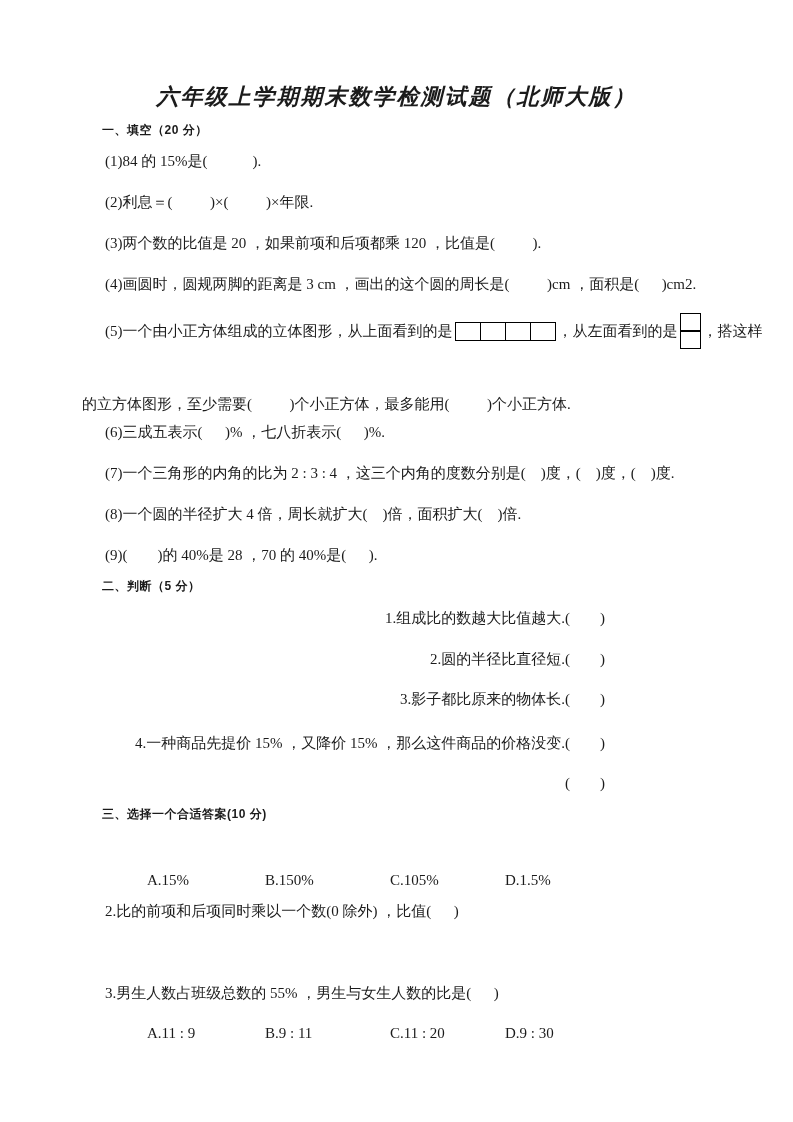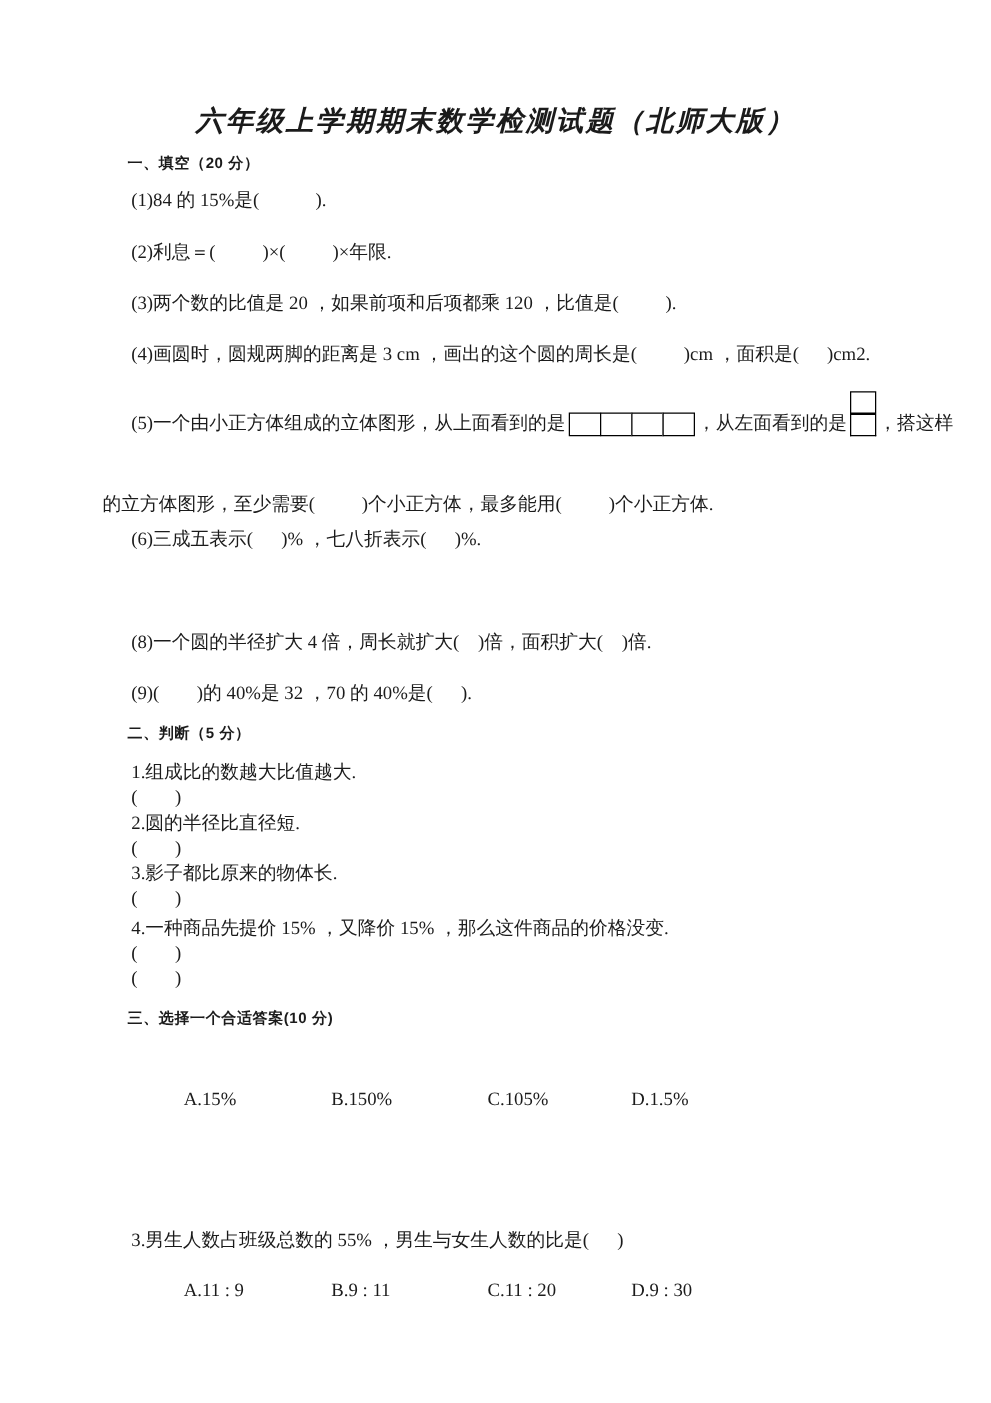--- a/index.html
+++ b/index.html
@@ -18,36 +18,36 @@
   }
   .line {
     position:absolute; left:105px; line-height:20px; white-space:pre;
   }
   .head {
     left:85px; font-weight:bold;
     font-family:"Liberation Sans","DejaVu Sans",sans-serif;
     font-size:12px; letter-spacing:0.5px;margin-left:17px;
   }
   .cont { left:82px;margin-top:20px; }
-  .q5row { display:flex; align-items:flex-end; }
+  .q5row { display:flex; align-items:center; }
   .q5row span { white-space:pre; }
   .sq-row { display:flex; margin:0 2px; }
   .sq-row .cell {
     width:24px; height:17px; border:1px solid #000; background:#fff;
   }
   .sq-row .cell + .cell { margin-left:-1px; }
   .sq-stack { display:flex; flex-direction:column; margin:0 2px; }
   .sq-stack .cell {
     width:19px; height:16px; background:#fff;
     border:1px solid #000;
   }
   .sq-stack .cell.top { border-bottom:2px solid #000; }
   .sq-stack .cell.bottom { border-top:none; }
   .jrow {
-    width:500px; display:flex; justify-content:space-between;flex-direction:column;
+    width:500px; display:flex; justify-content:flex-end;
   }
   .opts {
     left:147px; display:grid;
     grid-template-columns:118px 125px 115px auto;
   }
 </style>
 </head>
 <body>
 
 <div class="page">
@@ -71,22 +71,23 @@
     <span>，从左面看到的是</span>
     <span class="sq-stack">
       <span class="cell top"></span>
       <span class="cell bottom"></span>
     </span>
     <span>，搭这样</span>
   </div>
   <div class="line cont" style="top:374px">的立方体图形，至少需要(          )个小正方体，最多能用(          )个小正方体.</div>
 
   <div class="line" style="top:422px">(6)三成五表示(      )% ，七八折表示(      )%.</div>
+  <div class="line" style="top:463px">(7)一个三角形的内角的比为 2 : 3 : 4 ，这三个内角的度数分别是(    )度，(    )度，(    )度.</div>
   <div class="line" style="top:504px">(8)一个圆的半径扩大 4 倍，周长就扩大(    )倍，面积扩大(    )倍.</div>
-  <div class="line" style="top:545px">(9)(        )的 40%是 32 ，70 的 40%是(      ).</div>
+  <div class="line" style="top:545px">(9)(        )的 40%是 28 ，70 的 40%是(      ).</div>
 
   <div class="line head" style="top:576px">二、判断（5 分）</div>
 
   <div class="line jrow" style="top:608px">
     <span>1.组成比的数越大比值越大.</span>
     <span>(        )</span>
   </div>
   <div class="line jrow" style="top:649px">
     <span>2.圆的半径比直径短.</span>
     <span>(        )</span>
@@ -105,20 +106,21 @@
 
   <div class="line head" style="top:804px">三、选择一个合适答案(10 分)</div>
 
   <div class="line opts" style="top:870px">
     <span>A.15%</span>
     <span>B.150%</span>
     <span>C.105%</span>
     <span>D.1.5%</span>
   </div>
 
+  <div class="line" style="top:901px">2.比的前项和后项同时乘以一个数(0 除外) ，比值(      )</div>
 
   <div class="line" style="top:983px">3.男生人数占班级总数的 55% ，男生与女生人数的比是(      )</div>
   <div class="line opts" style="top:1023px">
     <span>A.11 : 9</span>
     <span>B.9 : 11</span>
     <span>C.11 : 20</span>
     <span>D.9 : 30</span>
   </div>
 
 </div>

